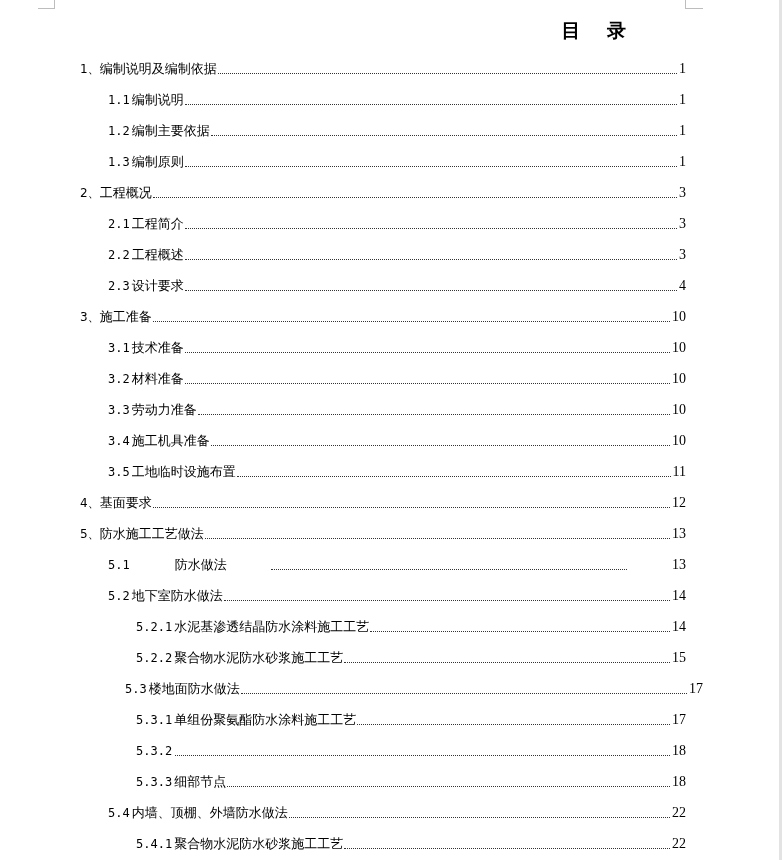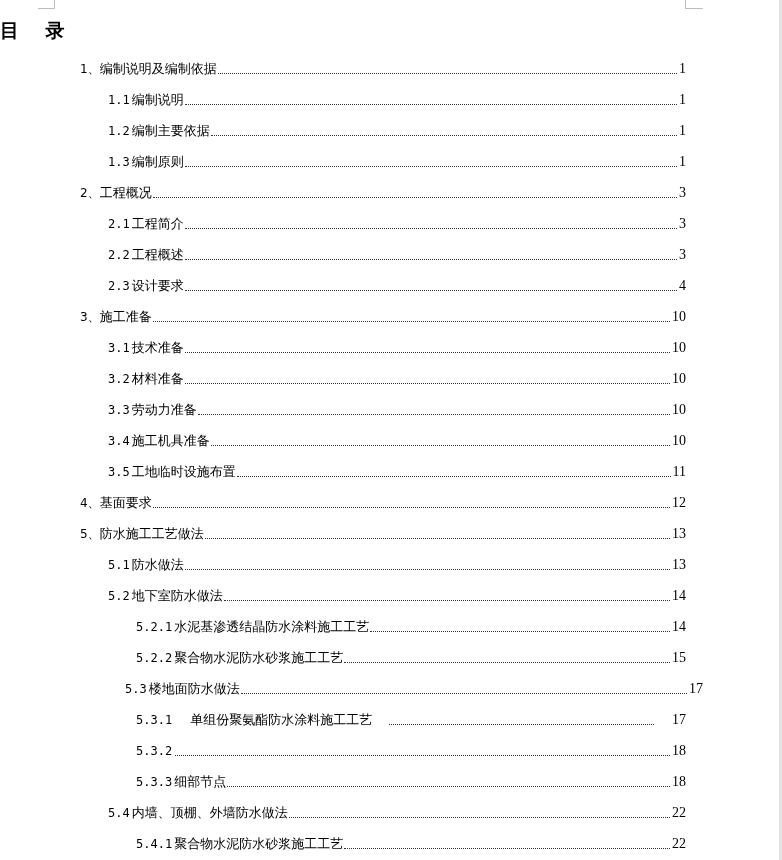--- a/index.html
+++ b/index.html
@@ -7,21 +7,21 @@
     width:782px; height:860px; overflow:hidden; background:#ffffff;
     position:relative;
     font-family: "DejaVu Sans", "Liberation Sans", sans-serif;
     color:#000;
   }
   .right-gutter { position:absolute; left:779px; top:0; width:3px; height:860px; background:#e3e3e3; }
   .crop { position:absolute; border-color:#bdbdbd; border-style:solid; border-width:0; }
   .crop.tl { left:38px; top:0; width:16px; height:8px; border-right-width:1px; border-bottom-width:1px; }
   .crop.tr { left:685px; top:0; width:17px; height:8px; border-left-width:1px; border-bottom-width:1px; }
   .title {
-    position:absolute; left:0; width:620px; top:16px; text-align:left;
+    position:absolute; left:16px; width:620px; top:16px; text-align:right;
     font-family: "DejaVu Serif", "Liberation Serif", serif;
     font-size:19px; font-weight:bold; letter-spacing:10px; line-height:28px;
   }
   .toc { position:absolute; left:0; top:52px; width:782px; }
   .entry {
     position:absolute; height:22px; display:flex; align-items:flex-end;
     font-size:13px; line-height:18px; white-space:nowrap;
   }
   .entry .num { font-family:"DejaVu Sans Mono","Liberation Mono",monospace; font-size:12px; margin-right:2px; }
   .entry .label { }
@@ -132,21 +132,21 @@
       <span class="label">基面要求</span>
       <span class="leader"></span>
       <span class="page">12</span>
     </div>
     <div class="entry" style="left: 80px; width: 606px; top: 469px;">
       <span class="num" style="font-family: &quot;DejaVu Sans&quot;, &quot;Liberation Sans&quot;, sans-serif; font-size: 12px; margin-right: 0px;">5、</span>
       <span class="label">防水施工工艺做法</span>
       <span class="leader"></span>
       <span class="page">13</span>
     </div>
-    <div class="entry" style="left: 108px; width: 578px; top: 500px;">
+    <div class="entry" style="left: 108px; width: 578px; top: 500px; gap: 43px;">
       <span class="num">5.1</span>
       <span class="label">防水做法</span>
       <span class="leader"></span>
       <span class="page">13</span>
     </div>
     <div class="entry" style="left: 108px; width: 578px; top: 531px;">
       <span class="num">5.2</span>
       <span class="label">地下室防水做法</span>
       <span class="leader"></span>
       <span class="page">14</span>
@@ -162,21 +162,21 @@
       <span class="label">聚合物水泥防水砂浆施工工艺</span>
       <span class="leader"></span>
       <span class="page">15</span>
     </div>
     <div class="entry" style="left: 108px; width: 578px; top: 624px; margin-left: 17px;">
       <span class="num">5.3</span>
       <span class="label">楼地面防水做法</span>
       <span class="leader"></span>
       <span class="page">17</span>
     </div>
-    <div class="entry" style="left: 136px; width: 550px; top: 655px; gap: 16px;">
+    <div class="entry" style="left: 136px; width: 550px; top: 655px;">
       <span class="num">5.3.1</span>
       <span class="label">单组份聚氨酯防水涂料施工工艺</span>
       <span class="leader"></span>
       <span class="page">17</span>
     </div>
     <div class="entry" style="left: 136px; width: 550px; top: 686px;">
       <span class="num">5.3.2</span>
       <span class="leader"></span>
       <span class="page">18</span>
     </div>

